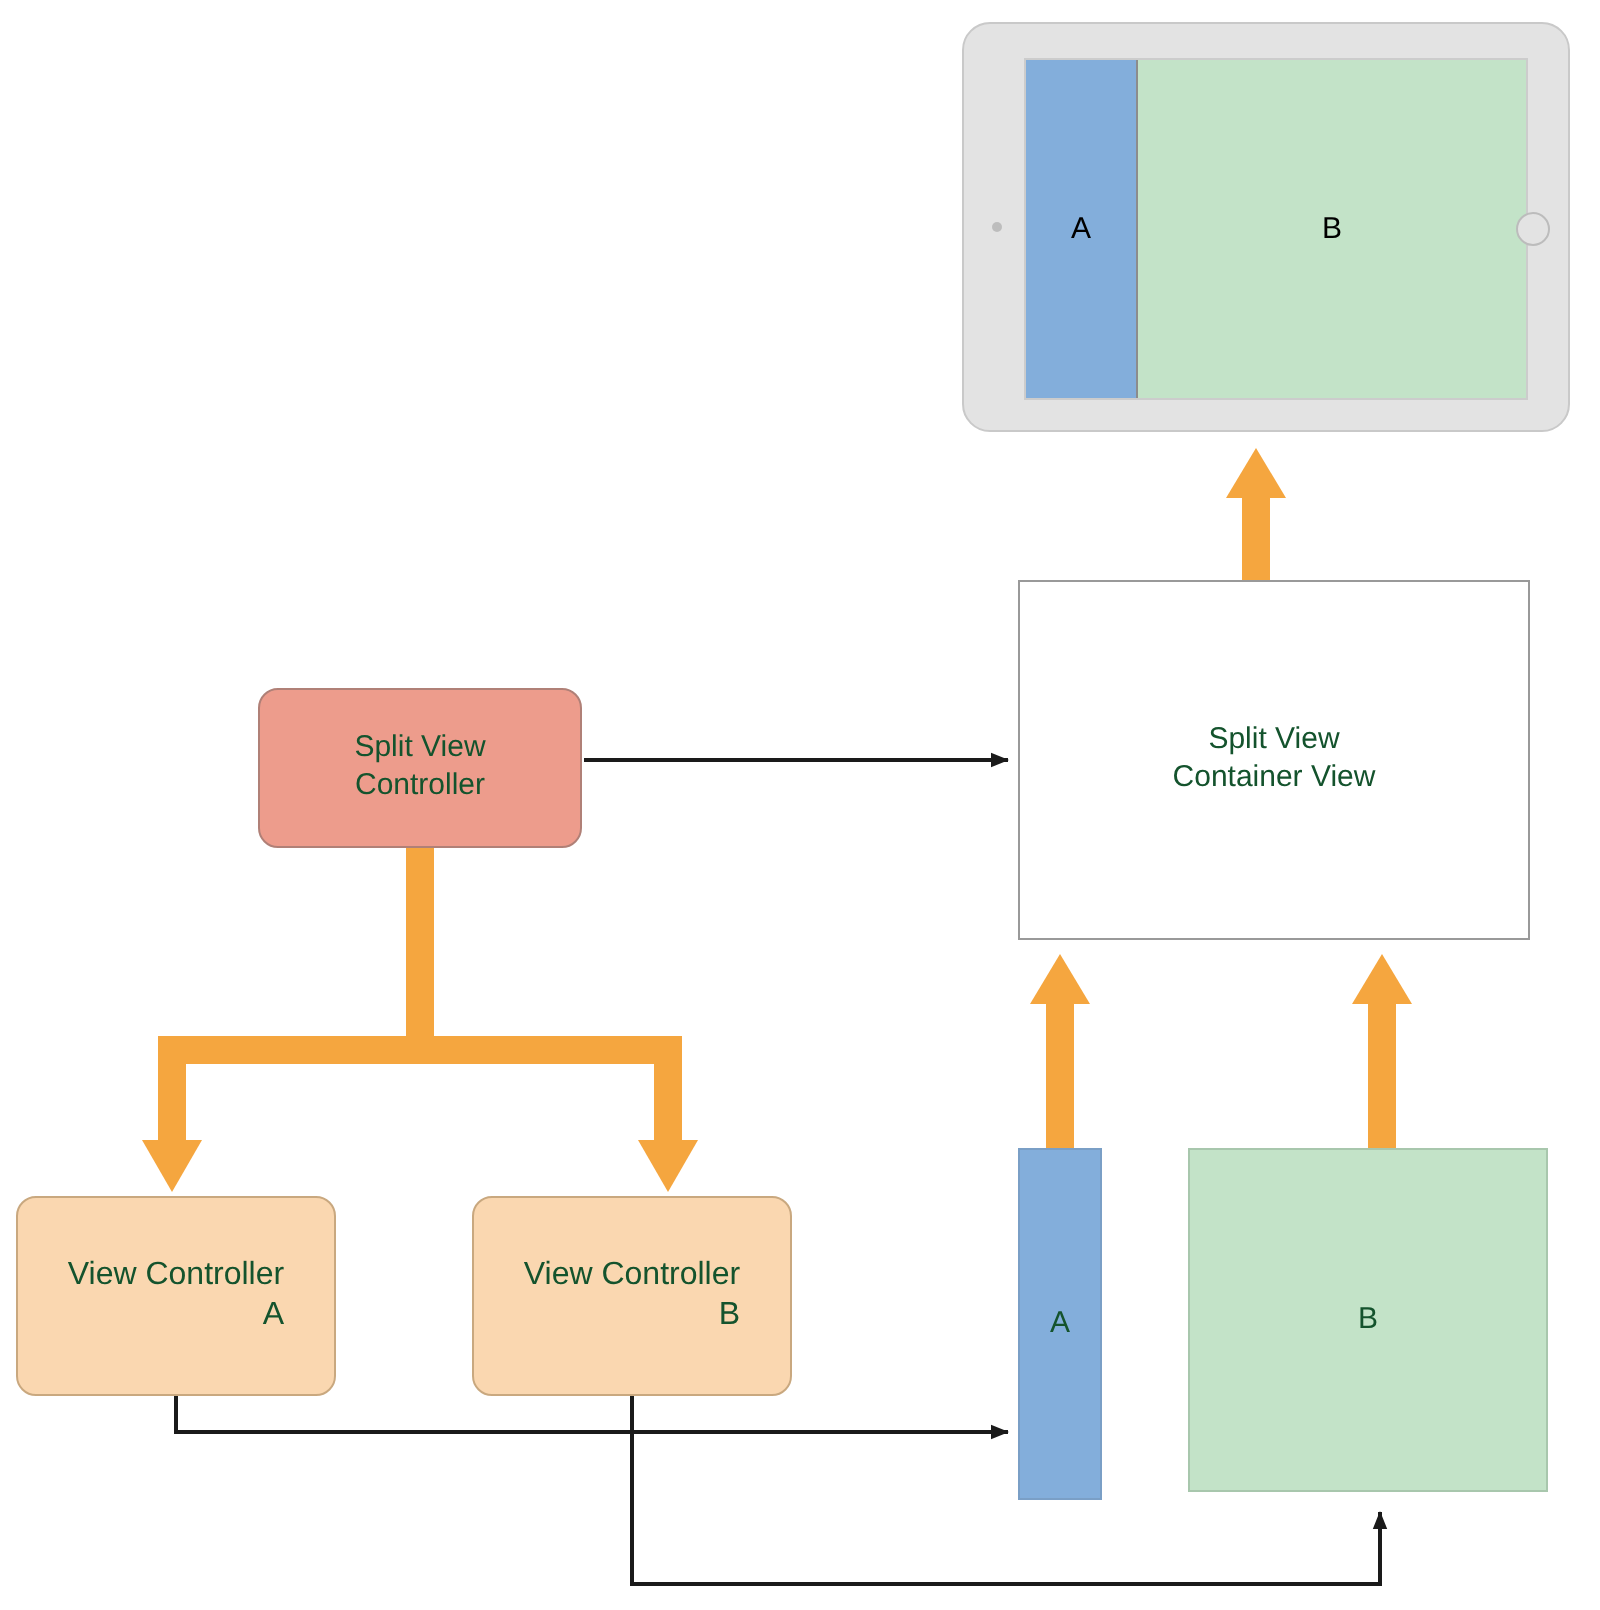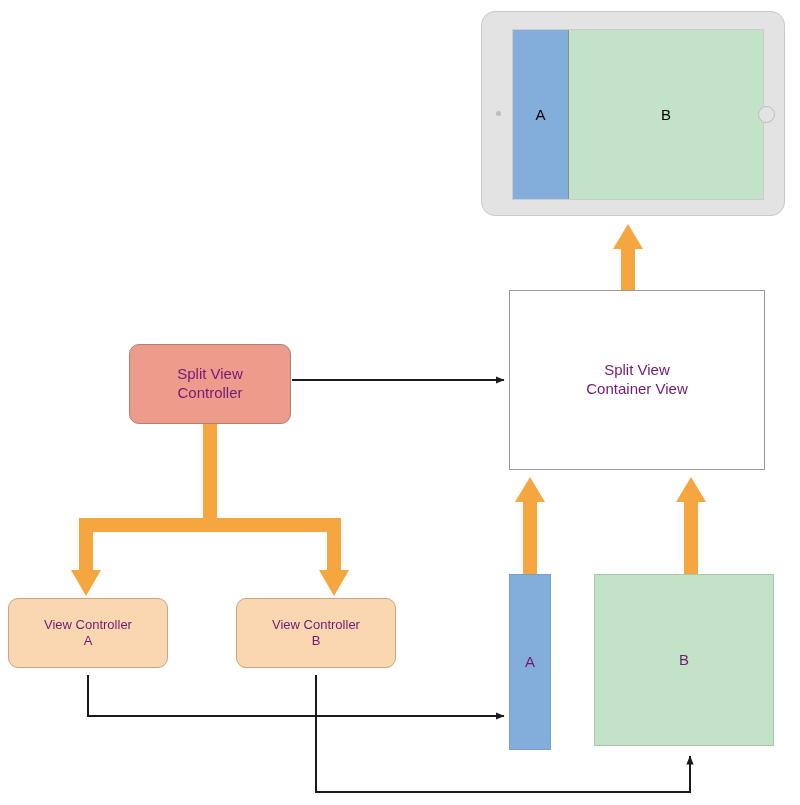--- a/index.html
+++ b/index.html
@@ -28,21 +28,21 @@
 
   
   .node {
     position: absolute;
     box-sizing: border-box;
     display: flex;
     align-items: center;
     justify-content: center;
     text-align: center;
     line-height: 1.25;
-    color: #701a75;
+    color: #14532d;
     white-space: pre-line;
     z-index: 5;
   }
 
   .node-svc {
     left: 129px;
     top: 344px;
     width: 162px;
     height: 80px;
     background: #ED9C8C;
@@ -56,25 +56,26 @@
     top: 290px;
     width: 256px;
     height: 180px;
     background: #ffffff;
     border: 1px solid #999999;
     font-size: 15px;
   }
 
   .node-vc {
     width: 160px;
-    height: 70px;
+    height: 100px;
     background: #FAD7B0;
     border: 1px solid #c9a87f;
     border-radius: 10px;
-    font-size: 13px;
+    font-size: 16px;
+    text-align: right;
   }
   .node-vc-a { left: 8px;   top: 598px; }
   .node-vc-b { left: 236px; top: 598px; }
 
   .node-rect-a {
     left: 509px;
     top: 574px;
     width: 42px;
     height: 176px;
     background: #83AEDB;

